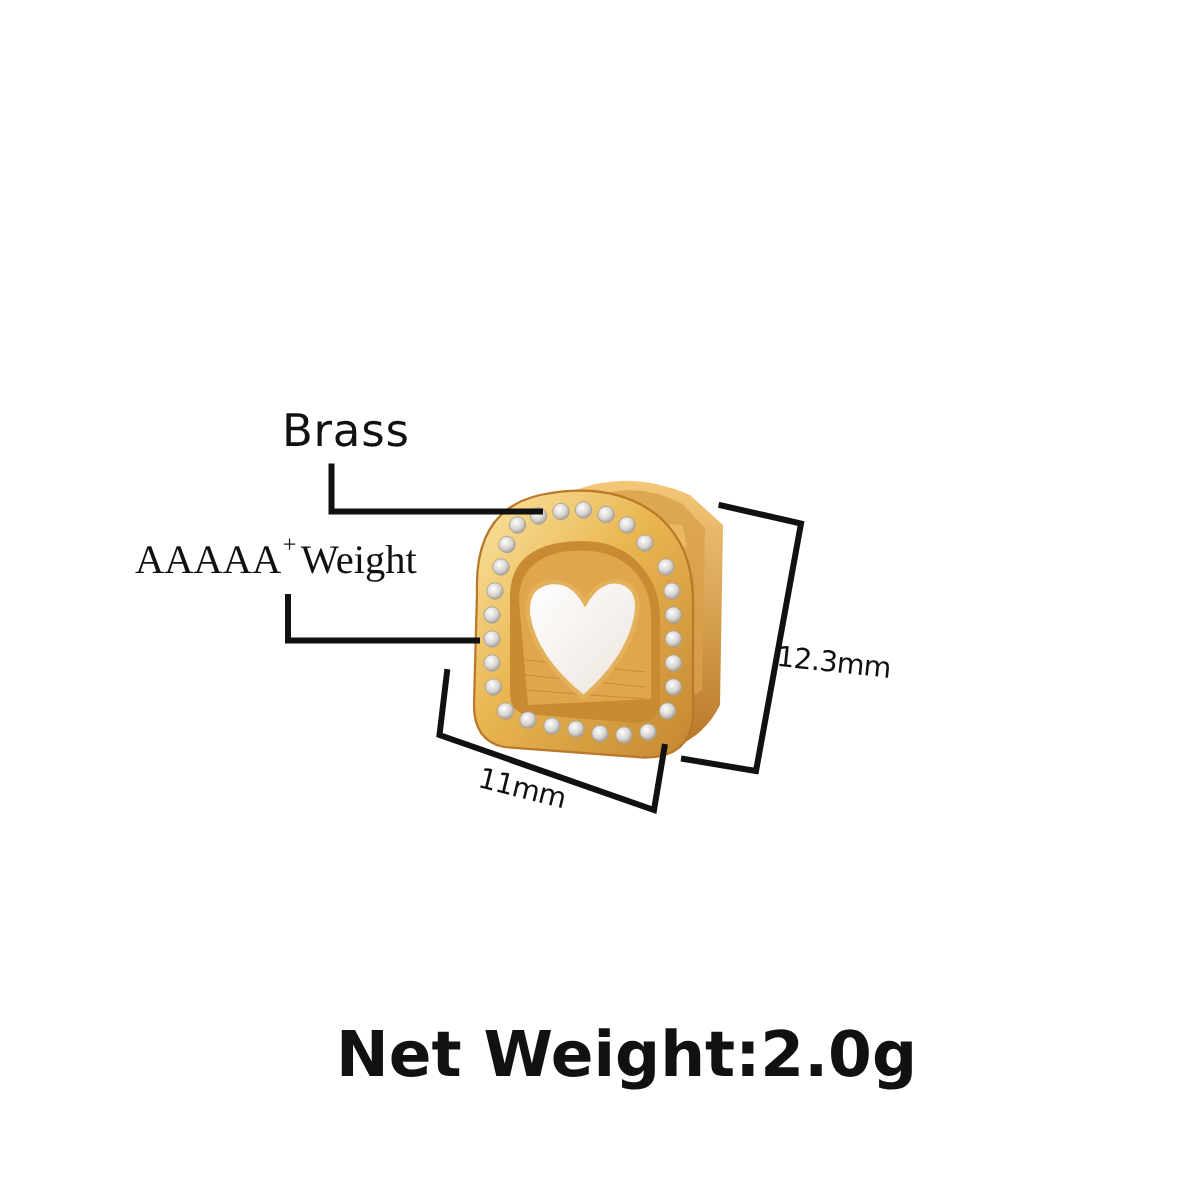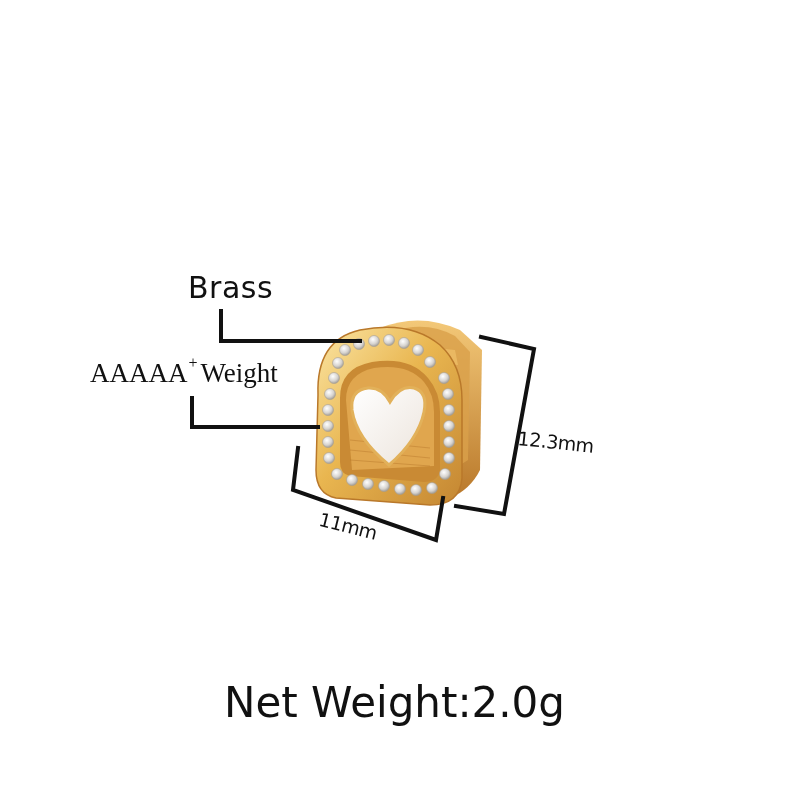--- a/index.html
+++ b/index.html
@@ -4,21 +4,21 @@
 <style>
   html, body { margin: 0; padding: 0; background: #ffffff; }
   body { width: 800px; height: 800px; position: relative; overflow: hidden; font-family: "Liberation Sans", sans-serif; }
   .stage { position: absolute; left: 0; top: 0; width: 800px; height: 724px; text-align: center; }
   .label { position: absolute; color: #111; white-space: nowrap; }
   .brass { left: 188px; top: 270px; font-family: "DejaVu Sans", sans-serif; font-size: 30px; letter-spacing: 0.5px; }
   .zircon { left: 90px; top: 358px; font-family: "Liberation Serif", serif; font-size: 27px; }
   .zircon sup { font-size: 16px; position: relative; top: -4px; margin: 0 3px 0 1px; }
   .dim-h { left: 519px; top: 427px; font-family: "DejaVu Sans", sans-serif; font-size: 19px; transform: rotate(6deg); transform-origin: left top; letter-spacing: -0.5px; }
   .dim-w { left: 322px; top: 508px; font-family: "DejaVu Sans", sans-serif; font-size: 19px; transform: rotate(14deg); transform-origin: left top; letter-spacing: -0.5px; }
-  .weight { left: 224px; top: 678px; font-family: "DejaVu Sans", sans-serif; font-size: 42px; letter-spacing: 0px; }
+  .weight { left: 224px; top: 678px; font-family: "DejaVu Sans", sans-serif; font-size: 42px; letter-spacing: 0px; font-weight: bold; }
   svg { position: absolute; left: 0; top: 0; }
 </style>
 </head>
 <body>
 
 <div class="stage">
   <svg width="800" height="800" viewBox="0 0 800 800">
     <defs>
       <linearGradient id="goldA" x1="0" y1="0" x2="1" y2="1">
         <stop offset="0" stop-color="#fbe6a6"></stop>

